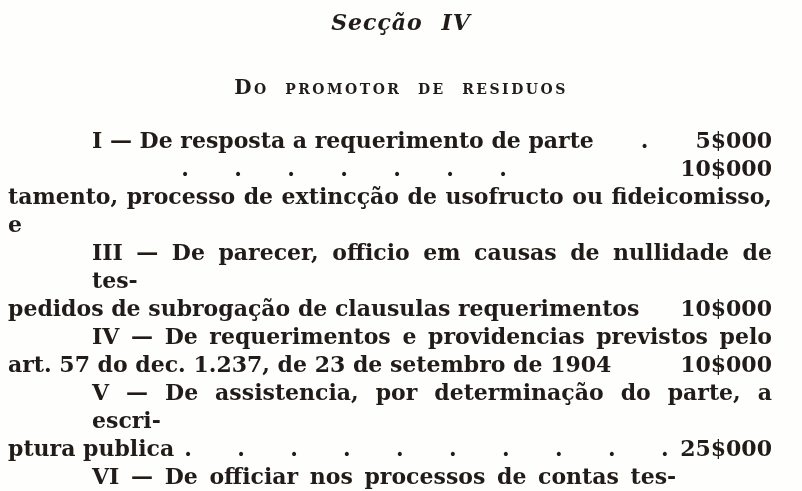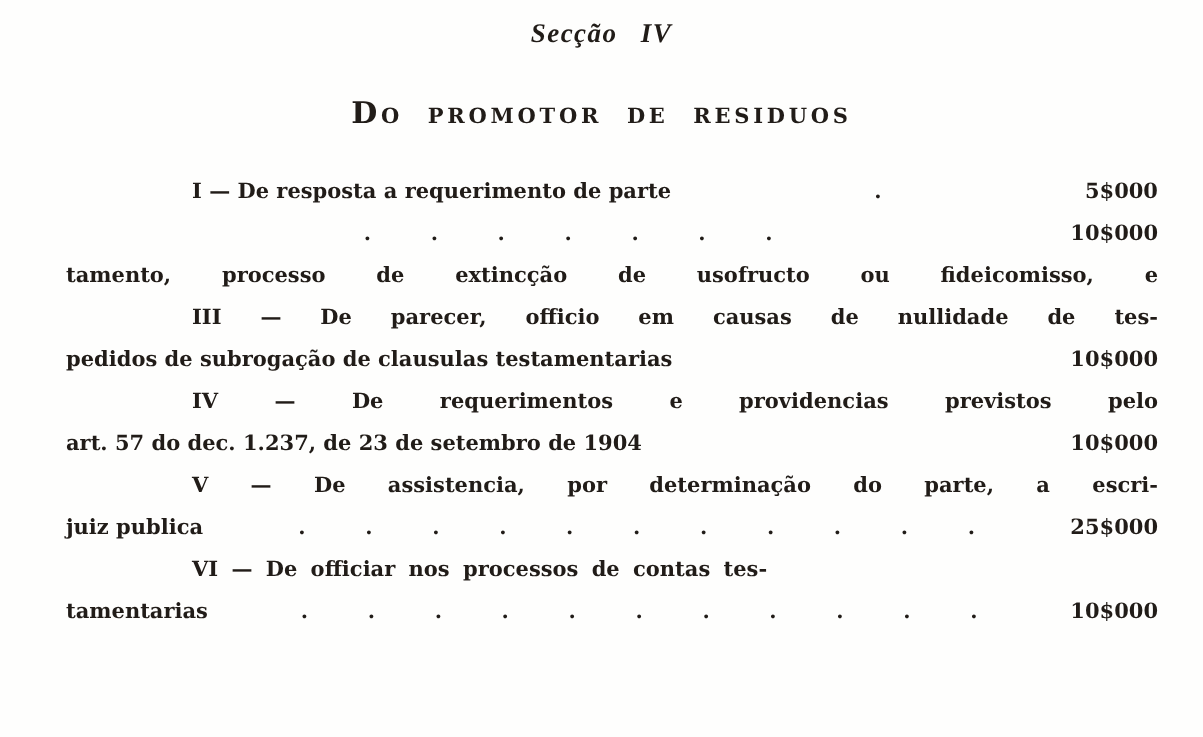--- a/index.html
+++ b/index.html
@@ -14,47 +14,45 @@
   }
   .page {
     width: 802px;
     height: 491px;
     box-sizing: border-box;
     padding: 0;
   }
   .section-title {
     margin: 7px 0 0 0;
     text-align: center;
-    font-size: 18px;
+    font-size: 22px;
     line-height: 30px;
     font-style: italic;
     font-weight: 700;
     word-spacing: 10px;
     letter-spacing: 1px;
-    font-family: Liberation Serif, serif;
   }
   .section-subtitle {
-    margin: 25px 0 0 0;
+    margin: 37px 0 0 0;
     text-align: center;
     font-size: 20px;
     line-height: 26px;
     font-variant: small-caps;
     font-weight: 700;
     letter-spacing: 2.5px;
     word-spacing: 7px;
   }
   .tariff {
     margin-top: 26px;
     padding: 0 30px 0 8px; 
   }
   .line {
-    font-size: 14px;
+    font-size: 22px;
     line-height: 28px;
     white-space: nowrap;
-    margin-left: 36px;
   }
   .line.flex { display: flex; align-items: baseline; }
   .line.just {
     white-space: normal;
     text-align: justify;
     text-align-last: justify;
   }
   .line.indent { padding-left: 84px; }
   .txt { white-space: pre; }
   .leader {
@@ -93,41 +91,41 @@
 
     <div class="line just">
       <span>tamento, processo de extincção de usofructo ou fideicomisso, e</span>
     </div>
 
     <div class="line just indent">
       <span>III — De parecer, officio em causas de nullidade de tes-</span>
     </div>
 
     <div class="line flex">
-      <span class="txt">pedidos de subrogação de clausulas testamentarias</span>
+      <span class="txt">pedidos de subrogação de clausulas requerimentos</span>
       <span class="leader"></span>
       <span class="price">10$000</span>
     </div>
 
     <div class="line just indent">
       <span>IV — De requerimentos e providencias previstos pelo</span>
     </div>
 
     <div class="line flex">
       <span class="txt">art. 57 do dec. 1.237, de 23 de setembro de 1904</span>
       <span class="leader"></span>
       <span class="price">10$000</span>
     </div>
 
     <div class="line just indent">
       <span>V — De assistencia, por determinação do parte, a escri-</span>
     </div>
 
     <div class="line flex">
-      <span class="txt">juiz publica</span>
+      <span class="txt">ptura publica</span>
       <span class="leader">.  .  .  .  .  .  .  .  .  .  .</span>
       <span class="price">25$000</span>
     </div>
 
     <div class="line plain indent">
       <span>VI — De officiar nos processos de contas tes-</span>
     </div>
 
     <div class="line flex">
       <span class="txt">tamentarias</span>

